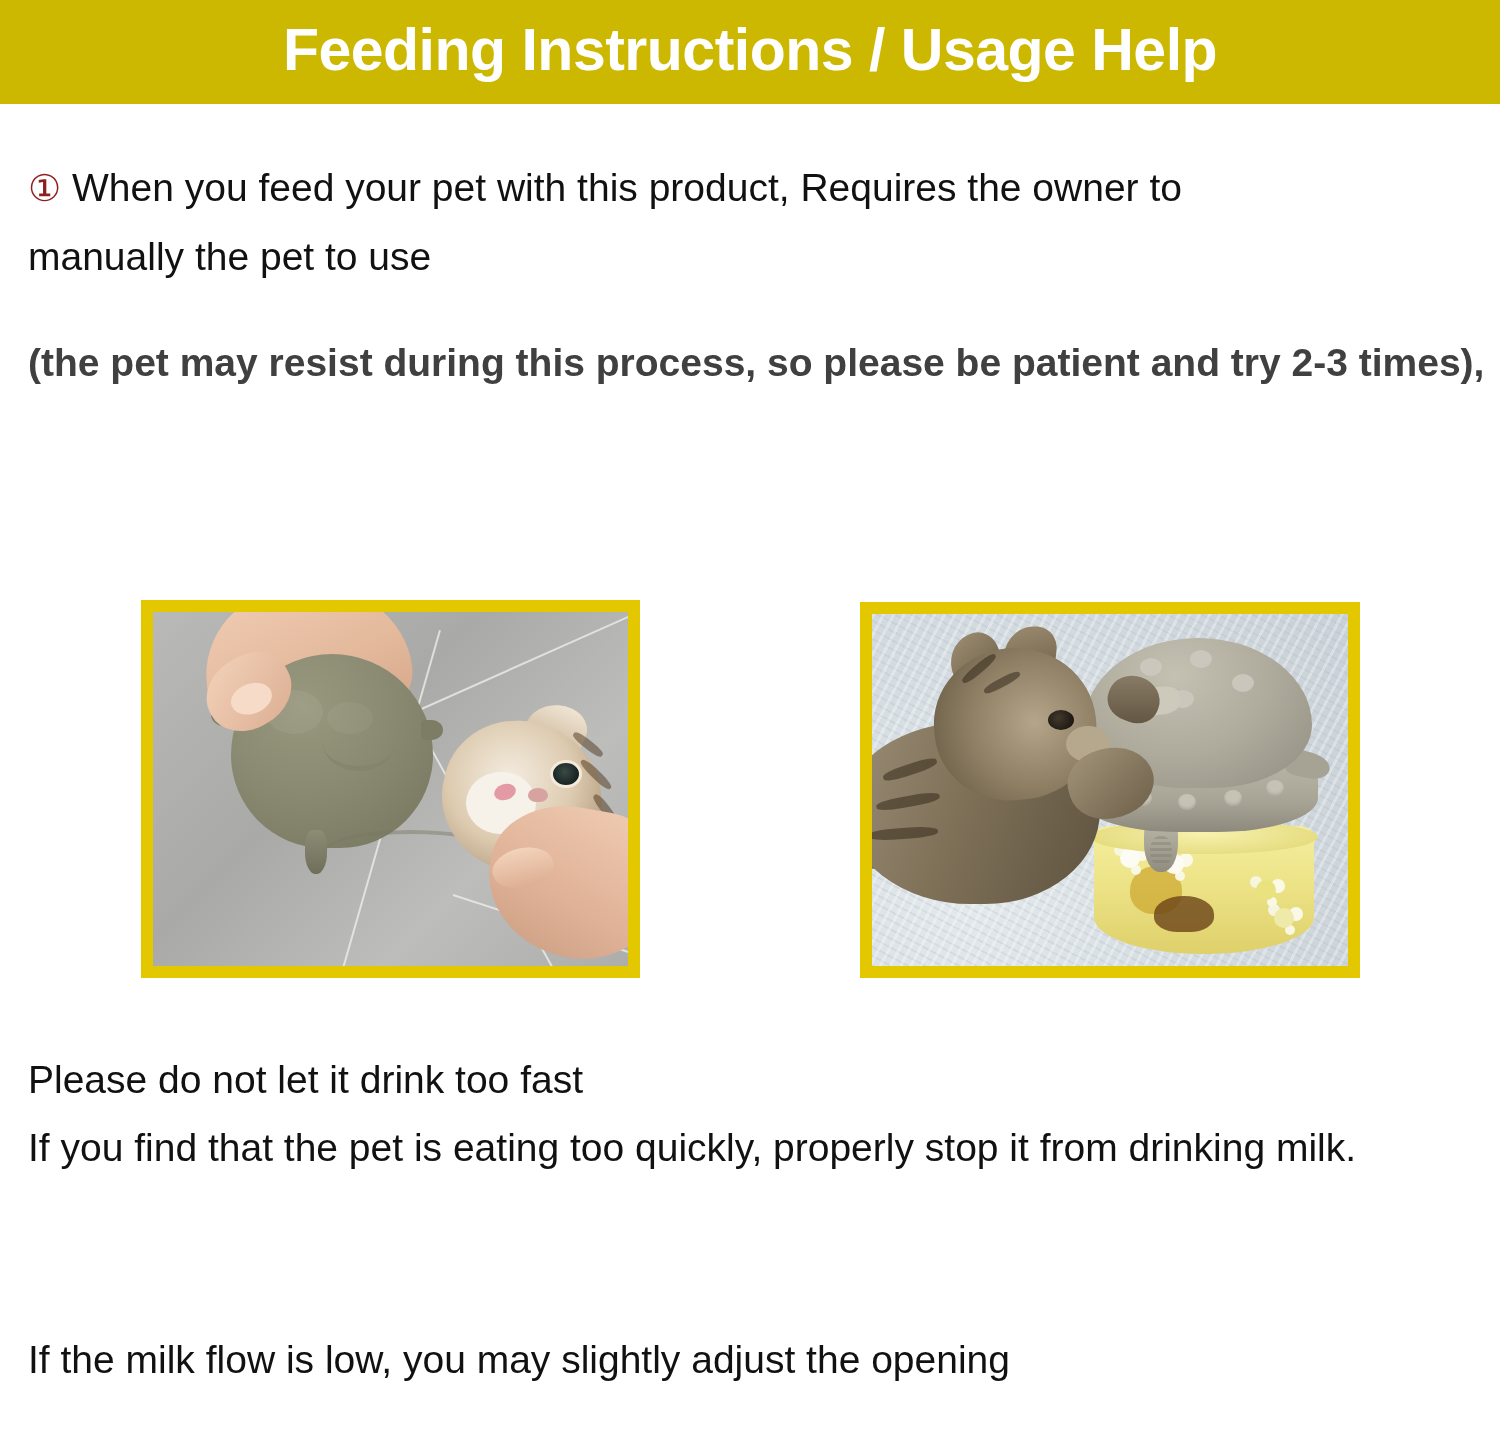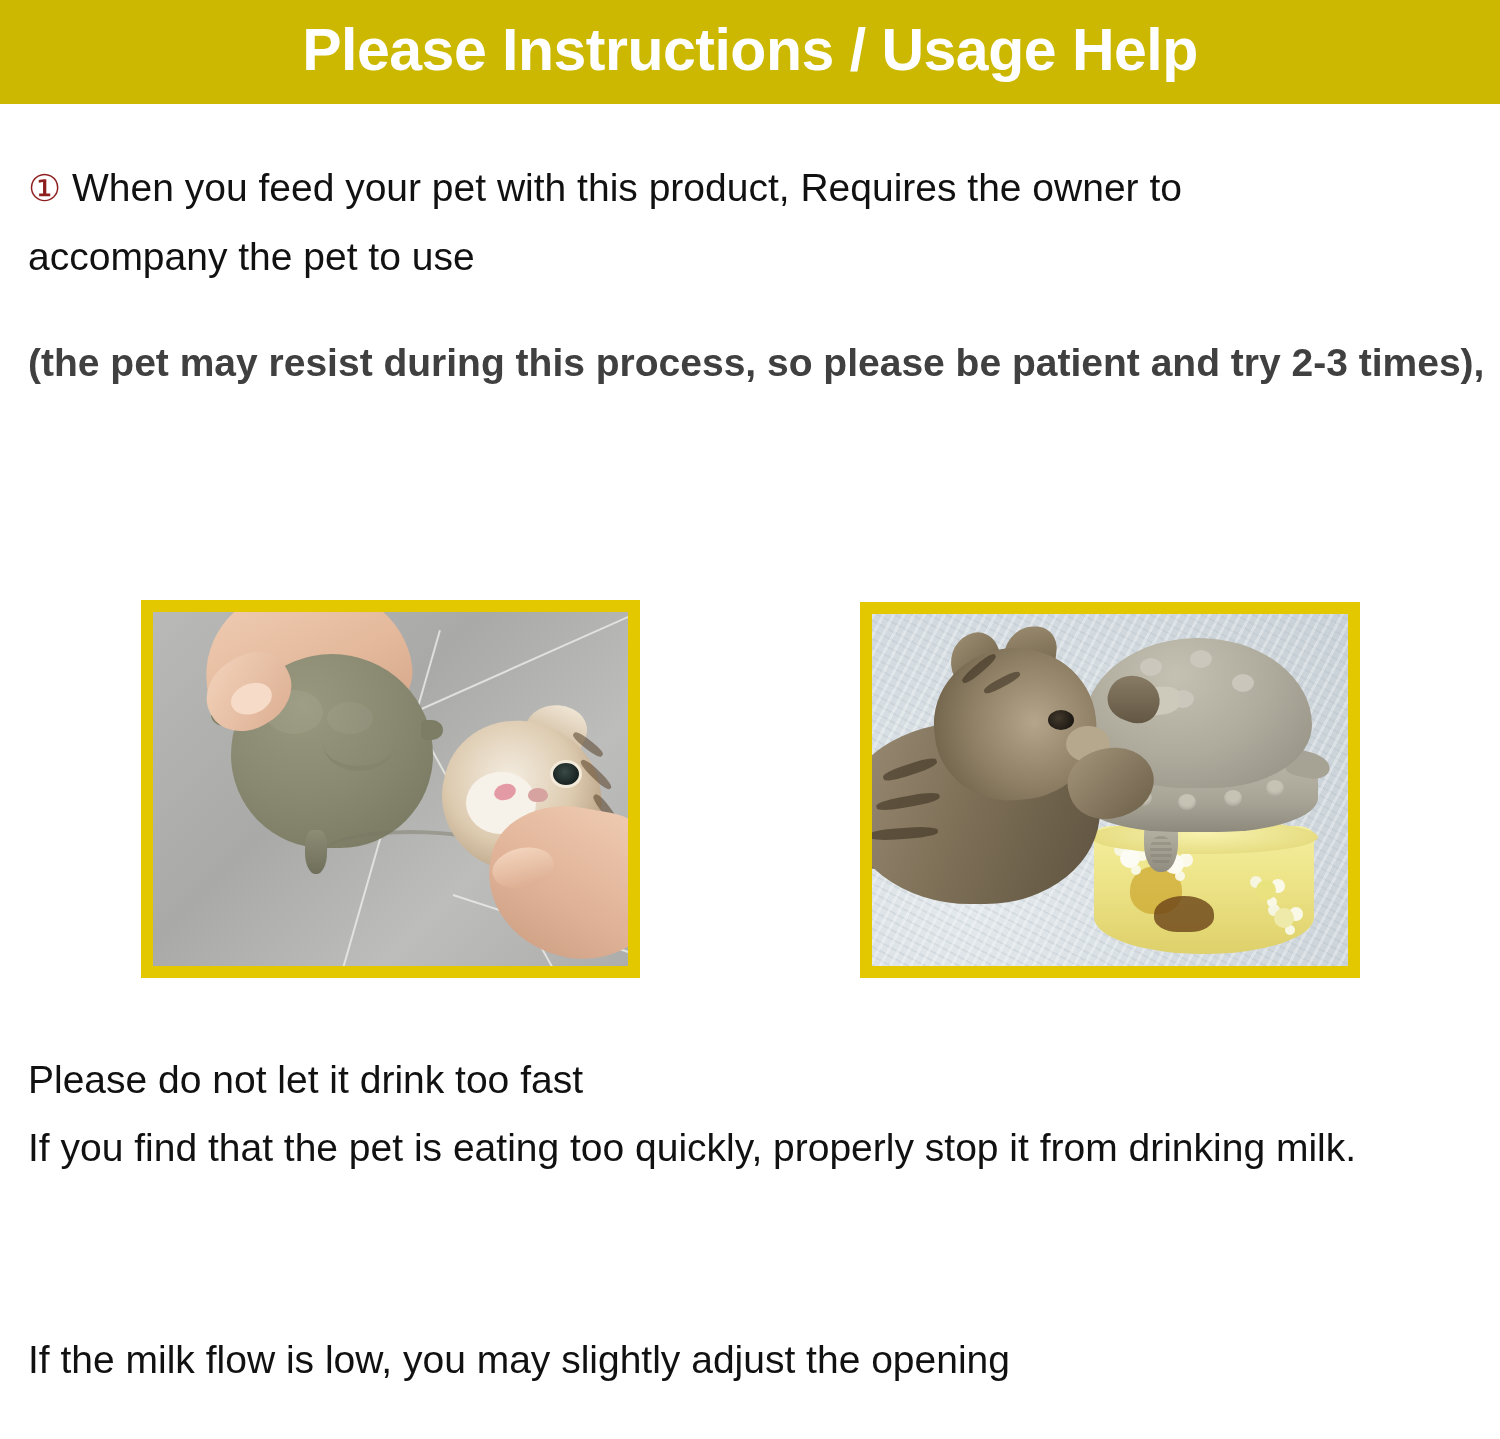--- a/index.html
+++ b/index.html
@@ -464,31 +464,31 @@
   .s2a { left: 10px; top: 150px; width: 56px; height: 11px; transform: rotate(-18deg); }
   .s2b { left: 4px; top: 182px; width: 64px; height: 11px; transform: rotate(-10deg); }
   .s2c { left: -4px; top: 214px; width: 70px; height: 11px; transform: rotate(-4deg); }
   .s2d { left: 86px; top: 50px; width: 42px; height: 9px; transform: rotate(-40deg); }
   .s2e { left: 110px; top: 64px; width: 40px; height: 9px; transform: rotate(-28deg); }
 </style>
 </head>
 <body>
 
 <div class="banner">
-  <div class="banner-title">Please Instructions / Usage Help</div>
+  <div class="banner-title">Feeding Instructions / Usage Help</div>
 </div>
 
 <div class="content">
 
   <div class="para" style="top:50px;">
     <div class="line">
       <span class="marker">①</span><span>When you feed your pet with this product, Requires the owner to</span>
     </div>
     <div class="line">
-      <span>accompany the pet to use</span>
+      <span>manually the pet to use</span>
     </div>
   </div>
 
   <div class="para" style="top:225px;">
     <div class="line red">
       <span>(the pet may resist during this process, so please be patient and try 2-3 times),</span>
     </div>
   </div>
 
   <div class="para" style="top:942px;">

